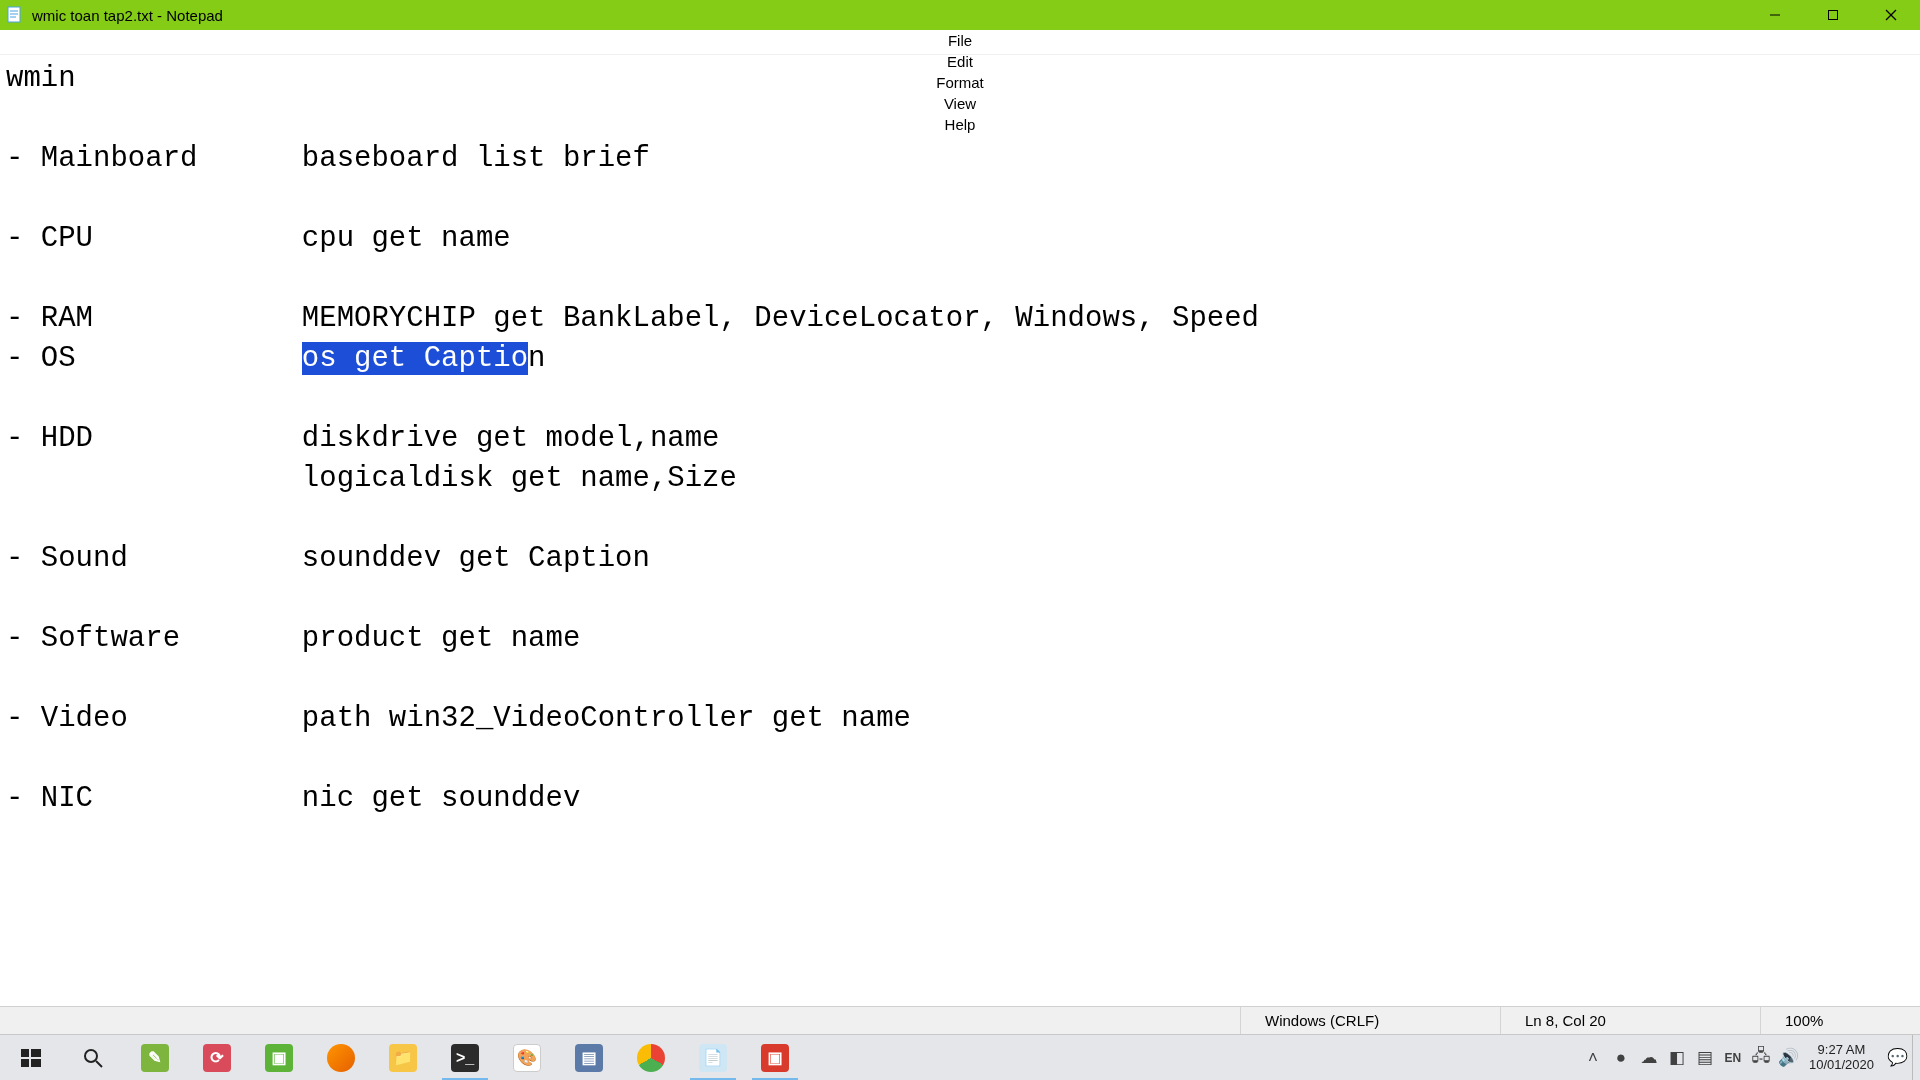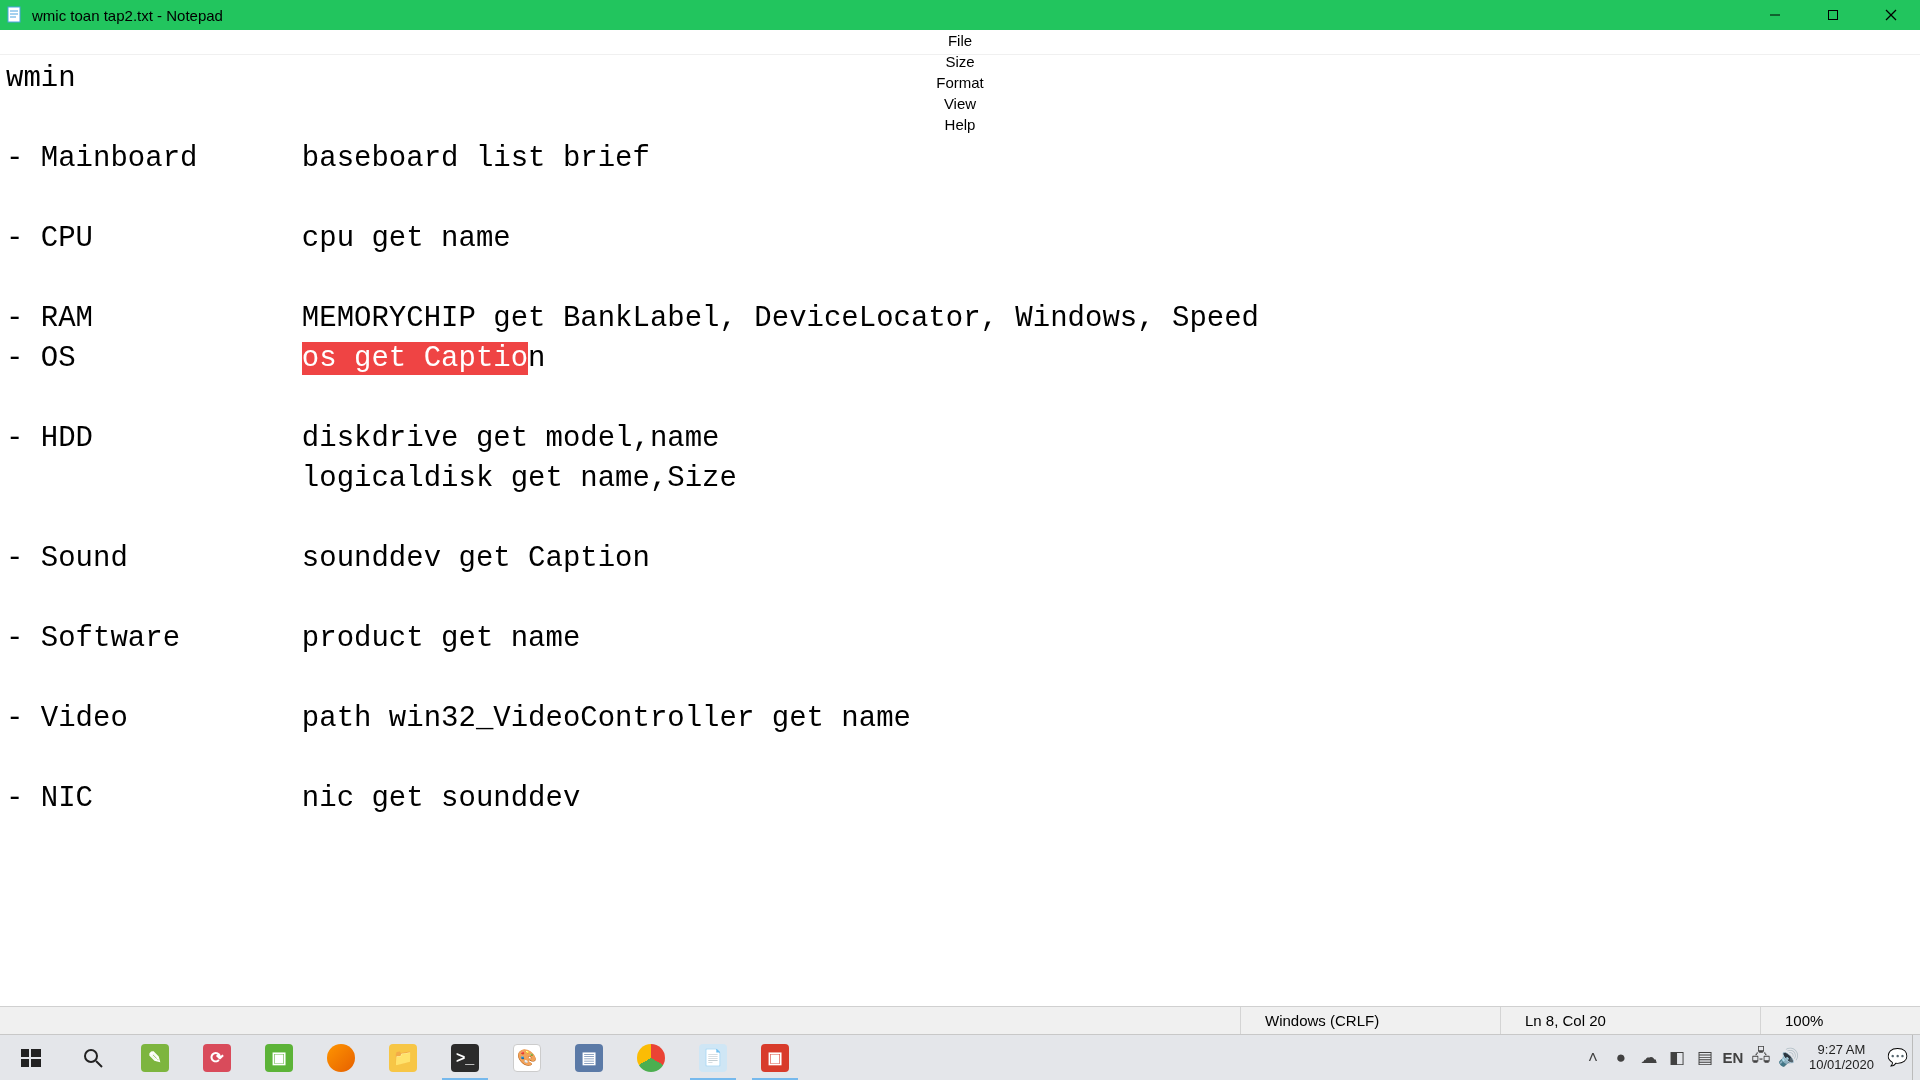--- a/index.html
+++ b/index.html
@@ -1,19 +1,19 @@
 <!DOCTYPE html>
 <html><head>
 <meta charset="utf-8">
 <style>
   * { margin: 0; padding: 0; box-sizing: border-box; }
   html, body { width: 1920px; height: 1080px; overflow: hidden; font-family: "Segoe UI", Tahoma, sans-serif; background: #fff; }
   
   
-  .titlebar { height: 30px; background: #22c55e; display: flex; align-items: center; border-bottom: 0; }
+  .titlebar { height: 30px; background: #84cc16; display: flex; align-items: center; border-bottom: 0; }
   .titlebar-icon { width: 22px; height: 22px; margin: 0 6px 0 4px; display:flex;align-items:center;justify-content:center; }
   .titlebar-title { font-size: 15px; color: #000; flex: 0 0 auto; }
   .titlebar-spacer { flex: 1; }
   .win-btn { width: 58px; height: 30px; display:flex; align-items:center; justify-content:center; font-size: 14px; color:#000; cursor:pointer; }
   
   
   .menubar { height: 24px; display:flex; align-items:center; padding: 0 2px; font-size: 15px; flex-direction: column; }
   .menu-item { padding: 2px 8px; cursor:pointer; }
   
   
@@ -23,21 +23,21 @@
     overflow: auto;
     padding: 4px 6px 4px 6px;
     font-family: Consolas, "Courier New", monospace;
     font-size: 29px;
     line-height: 1.38;
     white-space: pre;
     color: #000;
     cursor: text;
     position: relative;
   }
-  .sel { background:#ef4444; color:#fff; }
+  .sel { background:#1d4ed8; color:#fff; }
   
   
   .hscroll { height: 20px; background:#f0f0f0; display:flex; align-items:center; }
   
   
   .statusbar { height: 28px; background:#f0f0f0; border-top:1px solid #d0d0d0; display:flex; align-items:center; font-size:15px; color:#000;padding-left:12px; }
   .status-spacer { flex:1; }
   .status-cell { padding: 0 24px; border-left: 1px solid #d4d4d4; height:100%; display:flex; align-items:center; min-width: 120px;}
   
   
@@ -81,21 +81,21 @@
   <div class="win-btn close">
     <svg width="12" height="12">
         <line x1="1" y1="1" x2="11" y2="11" stroke="#000" stroke-width="1.2"></line>
         <line x1="11" y1="1" x2="1" y2="11" stroke="#000" stroke-width="1.2"></line>
       </svg>
   </div>
 </div>
 
 <div class="menubar">
   <div class="menu-item">File</div>
-  <div class="menu-item">Size</div>
+  <div class="menu-item">Edit</div>
   <div class="menu-item">Format</div>
   <div class="menu-item">View</div>
   <div class="menu-item">Help</div>
 </div>
 
 <div class="editor-wrap">
   <div class="editor"><span>wmin</span>
 <span></span>
 <span>- Mainboard      baseboard list brief</span>
 <span></span>
@@ -179,21 +179,21 @@
     <div class="tb-btn tb-active">
         <div class="sq" style="background:#d83b2b">▣</div>
       </div>
   </div>
   <div class="tb-right">
     <div class="tray-icon">˄</div>
     <div class="tray-icon">●</div>
     <div class="tray-icon">☁</div>
     <div class="tray-icon">◧</div>
     <div class="tray-icon">▤</div>
-    <div class="tray-icon" style="font-size:15px;font-weight:bold">EN</div>
+    <div class="tray-icon" style="font-size:12px;font-weight:bold">EN</div>
     <div class="tray-icon">🖧</div>
     <div class="tray-icon">🔊</div>
     <div class="clock">
       <div>9:27 AM</div>
       <div>10/01/2020</div>
     </div>
     <div class="tray-icon">💬</div>
     <div class="showdesk"></div>
   </div>
 </div>

